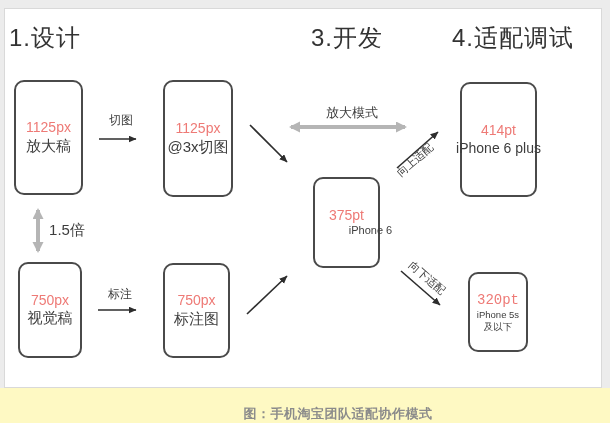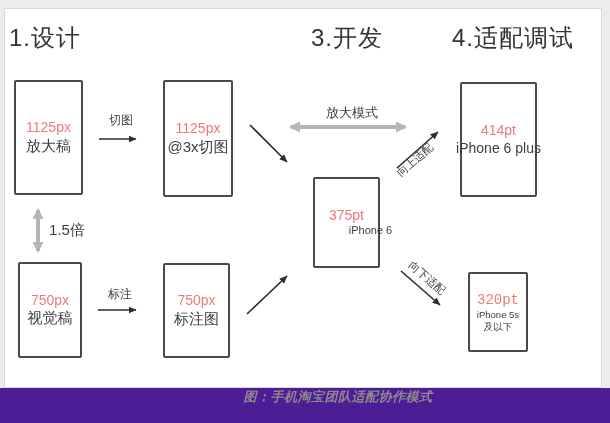--- a/index.html
+++ b/index.html
@@ -7,34 +7,34 @@
     width:610px; height:423px; position:relative; overflow:hidden;
     background:#ececec;
     font-family:"Liberation Sans","DejaVu Sans",sans-serif;
   }
   .card {
     position:absolute; left:4px; top:8px; width:598px; height:380px;
     background:#ffffff; border:1px solid #d9d9d9; box-sizing:border-box;
   }
   .caption-bar {
     position:absolute; left:0; bottom:0; width:610px; height:35px;
-    background:#4c1d95; display:flex; align-items:flex-start; justify-content:center;font-style:italic;
+    background:#fef9c3; display:flex; align-items:flex-end; justify-content:center;
   }
   .caption {
     color:#8b8b8b; font-size:13px; font-weight:600; letter-spacing:0.5px;
     transform:translateX(33px); white-space:nowrap;
   }
   .stage { position:absolute; left:0; top:0; width:610px; height:388px;padding-left:11px; }
   .col-title {
     position:absolute; top:22px; font-size:24px; color:#333333;
     letter-spacing:1px; white-space:nowrap;
   }
   .phone {
     position:absolute; box-sizing:border-box;
-    border:2px solid #4a4a4a; border-radius:2px; background:#ffffff;
+    border:2px solid #4a4a4a; border-radius:10px; background:#ffffff;
     display:flex; flex-direction:column; align-items:center; justify-content:center;
     text-align:center; line-height:1.25;
   }
   .size  { color:#ee7a76; font-size:14px; white-space:nowrap; }
   .size.sm { font-size:14px;font-family:Liberation Mono, monospace; }
   .name  { color:#3d3d3d; font-size:15px; white-space:nowrap; }
   .name.dev { font-size:11px;margin-left:48px; }
   .name.tiny { font-size:14px; }
   .sub   { color:#3d3d3d; font-size:9.5px; line-height:1.2; white-space:nowrap; }
   .alabel {

